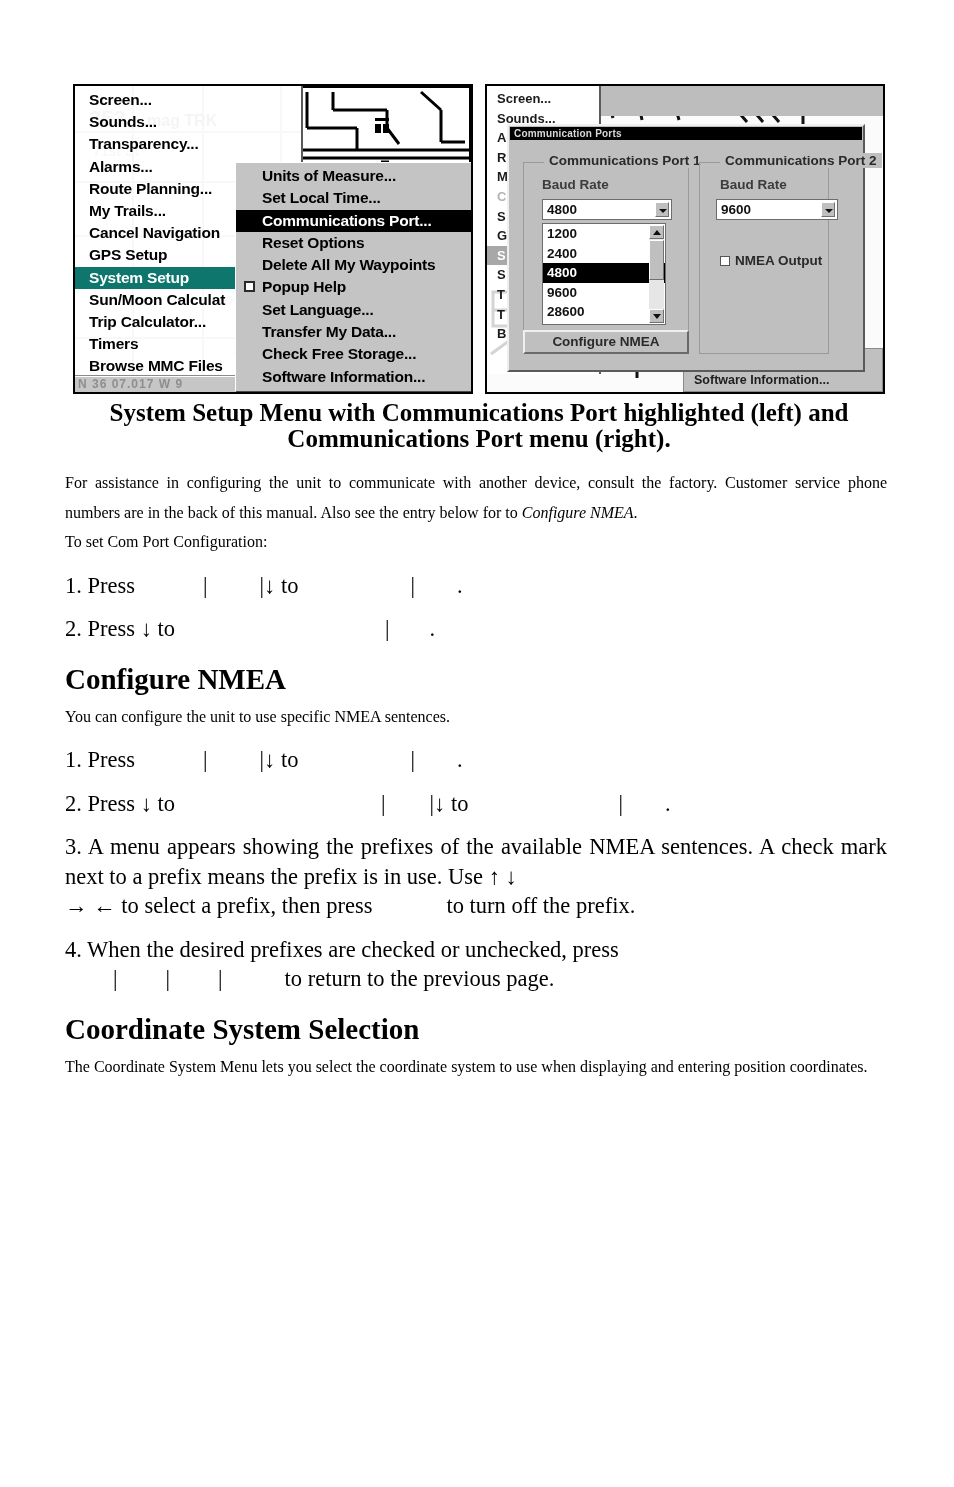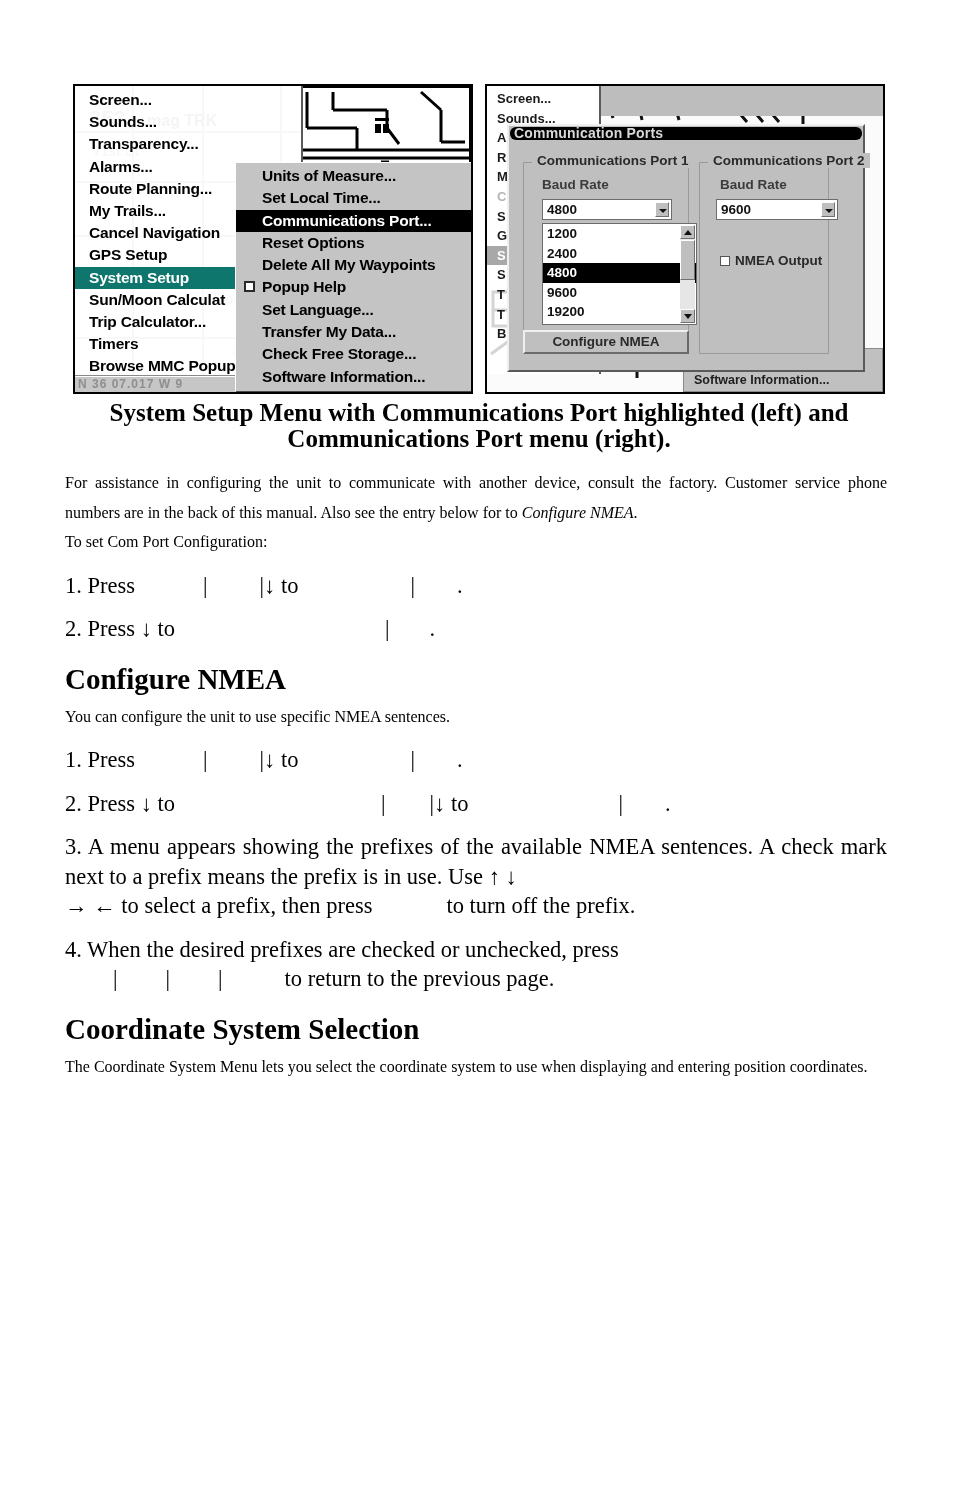--- a/index.html
+++ b/index.html
@@ -190,37 +190,36 @@
     border-bottom: 2px solid #5a5a5a;
     box-sizing: border-box;
   }
   .dlg-title {
     height: 13px;
     margin: 1px 1px 0 1px;
     background: #000000;
     color: #d8d8d8;
     font-family: "Liberation Sans", sans-serif;
     font-weight: bold;
-    font-size: 14px;
+    font-size: 10px;
     line-height: 13px;
     padding-left: 4px;
     white-space: nowrap;
     letter-spacing: 0.2px;
     overflow: hidden;
-    border-radius: 6px;
   }
   .group {
     position: absolute;
     border: 1px solid #9a9a9a;
     border-top-color: #9a9a9a;
     box-sizing: border-box;
   }
   .group > .glabel {
     position: absolute;
-    top: -10px; left: 8px;
+    top: -10px; left: 20px;
     background: #bfbfbf;
     padding: 0 5px;
     font-family: "Liberation Sans", sans-serif;
     font-size: 13.5px;
     font-weight: bold;
     color: #2a2a2a;
     white-space: nowrap;
   }
   #group1 { left: 14px; top: 36px; width: 166px; height: 192px; }
   #group2 { left: 190px; top: 36px; width: 130px; height: 192px; }
@@ -446,21 +445,21 @@
       <div class="mi">Transparency...</div>
       <div class="mi">Alarms...</div>
       <div class="mi">Route Planning...</div>
       <div class="mi">My Trails...</div>
       <div class="mi">Cancel Navigation</div>
       <div class="mi">GPS Setup</div>
       <div class="mi sel">System Setup</div>
       <div class="mi">Sun/Moon Calculat</div>
       <div class="mi">Trip Calculator...</div>
       <div class="mi">Timers</div>
-      <div class="mi">Browse MMC Popup</div>
+      <div class="mi">Browse MMC Files</div>
     </div>
     <div class="statusbar">N  36 07.017    W   9</div>
 
     <div class="submenu">
       <div class="si">Units of Measure...</div>
       <div class="si">Set Local Time...</div>
       <div class="si sel">Communications Port...</div>
       <div class="si">Reset Options</div>
       <div class="si">Delete All My Waypoints</div>
       <div class="si">
@@ -518,26 +517,26 @@
       <div class="group" id="group1">
         <span class="glabel">Communications Port 1</span>
 
         <span class="fieldlabel" style="left:18px; top:14px;">Baud Rate</span>
 
         <div class="combo" style="left:18px; top:36px; width:130px; height:21px;">
           <span>4800</span>
           <span class="arrow"></span>
         </div>
 
-        <div class="droplist" style="left:18px; top:60px; width:155px; height:102px;">
+        <div class="droplist" style="left:18px; top:60px; width:124px; height:102px;">
           <div class="opt">1200</div>
           <div class="opt">2400</div>
           <div class="opt sel">4800</div>
           <div class="opt">9600</div>
-          <div class="opt">19200</div>
+          <div class="opt">28600</div>
           <div class="vscroll">
             <div class="sbtn up"></div>
             <div class="thumb"></div>
             <div class="sbtn down"></div>
           </div>
         </div>
       </div>
 
       <div class="group" id="group2">
         <span class="glabel">Communications Port 2</span>

